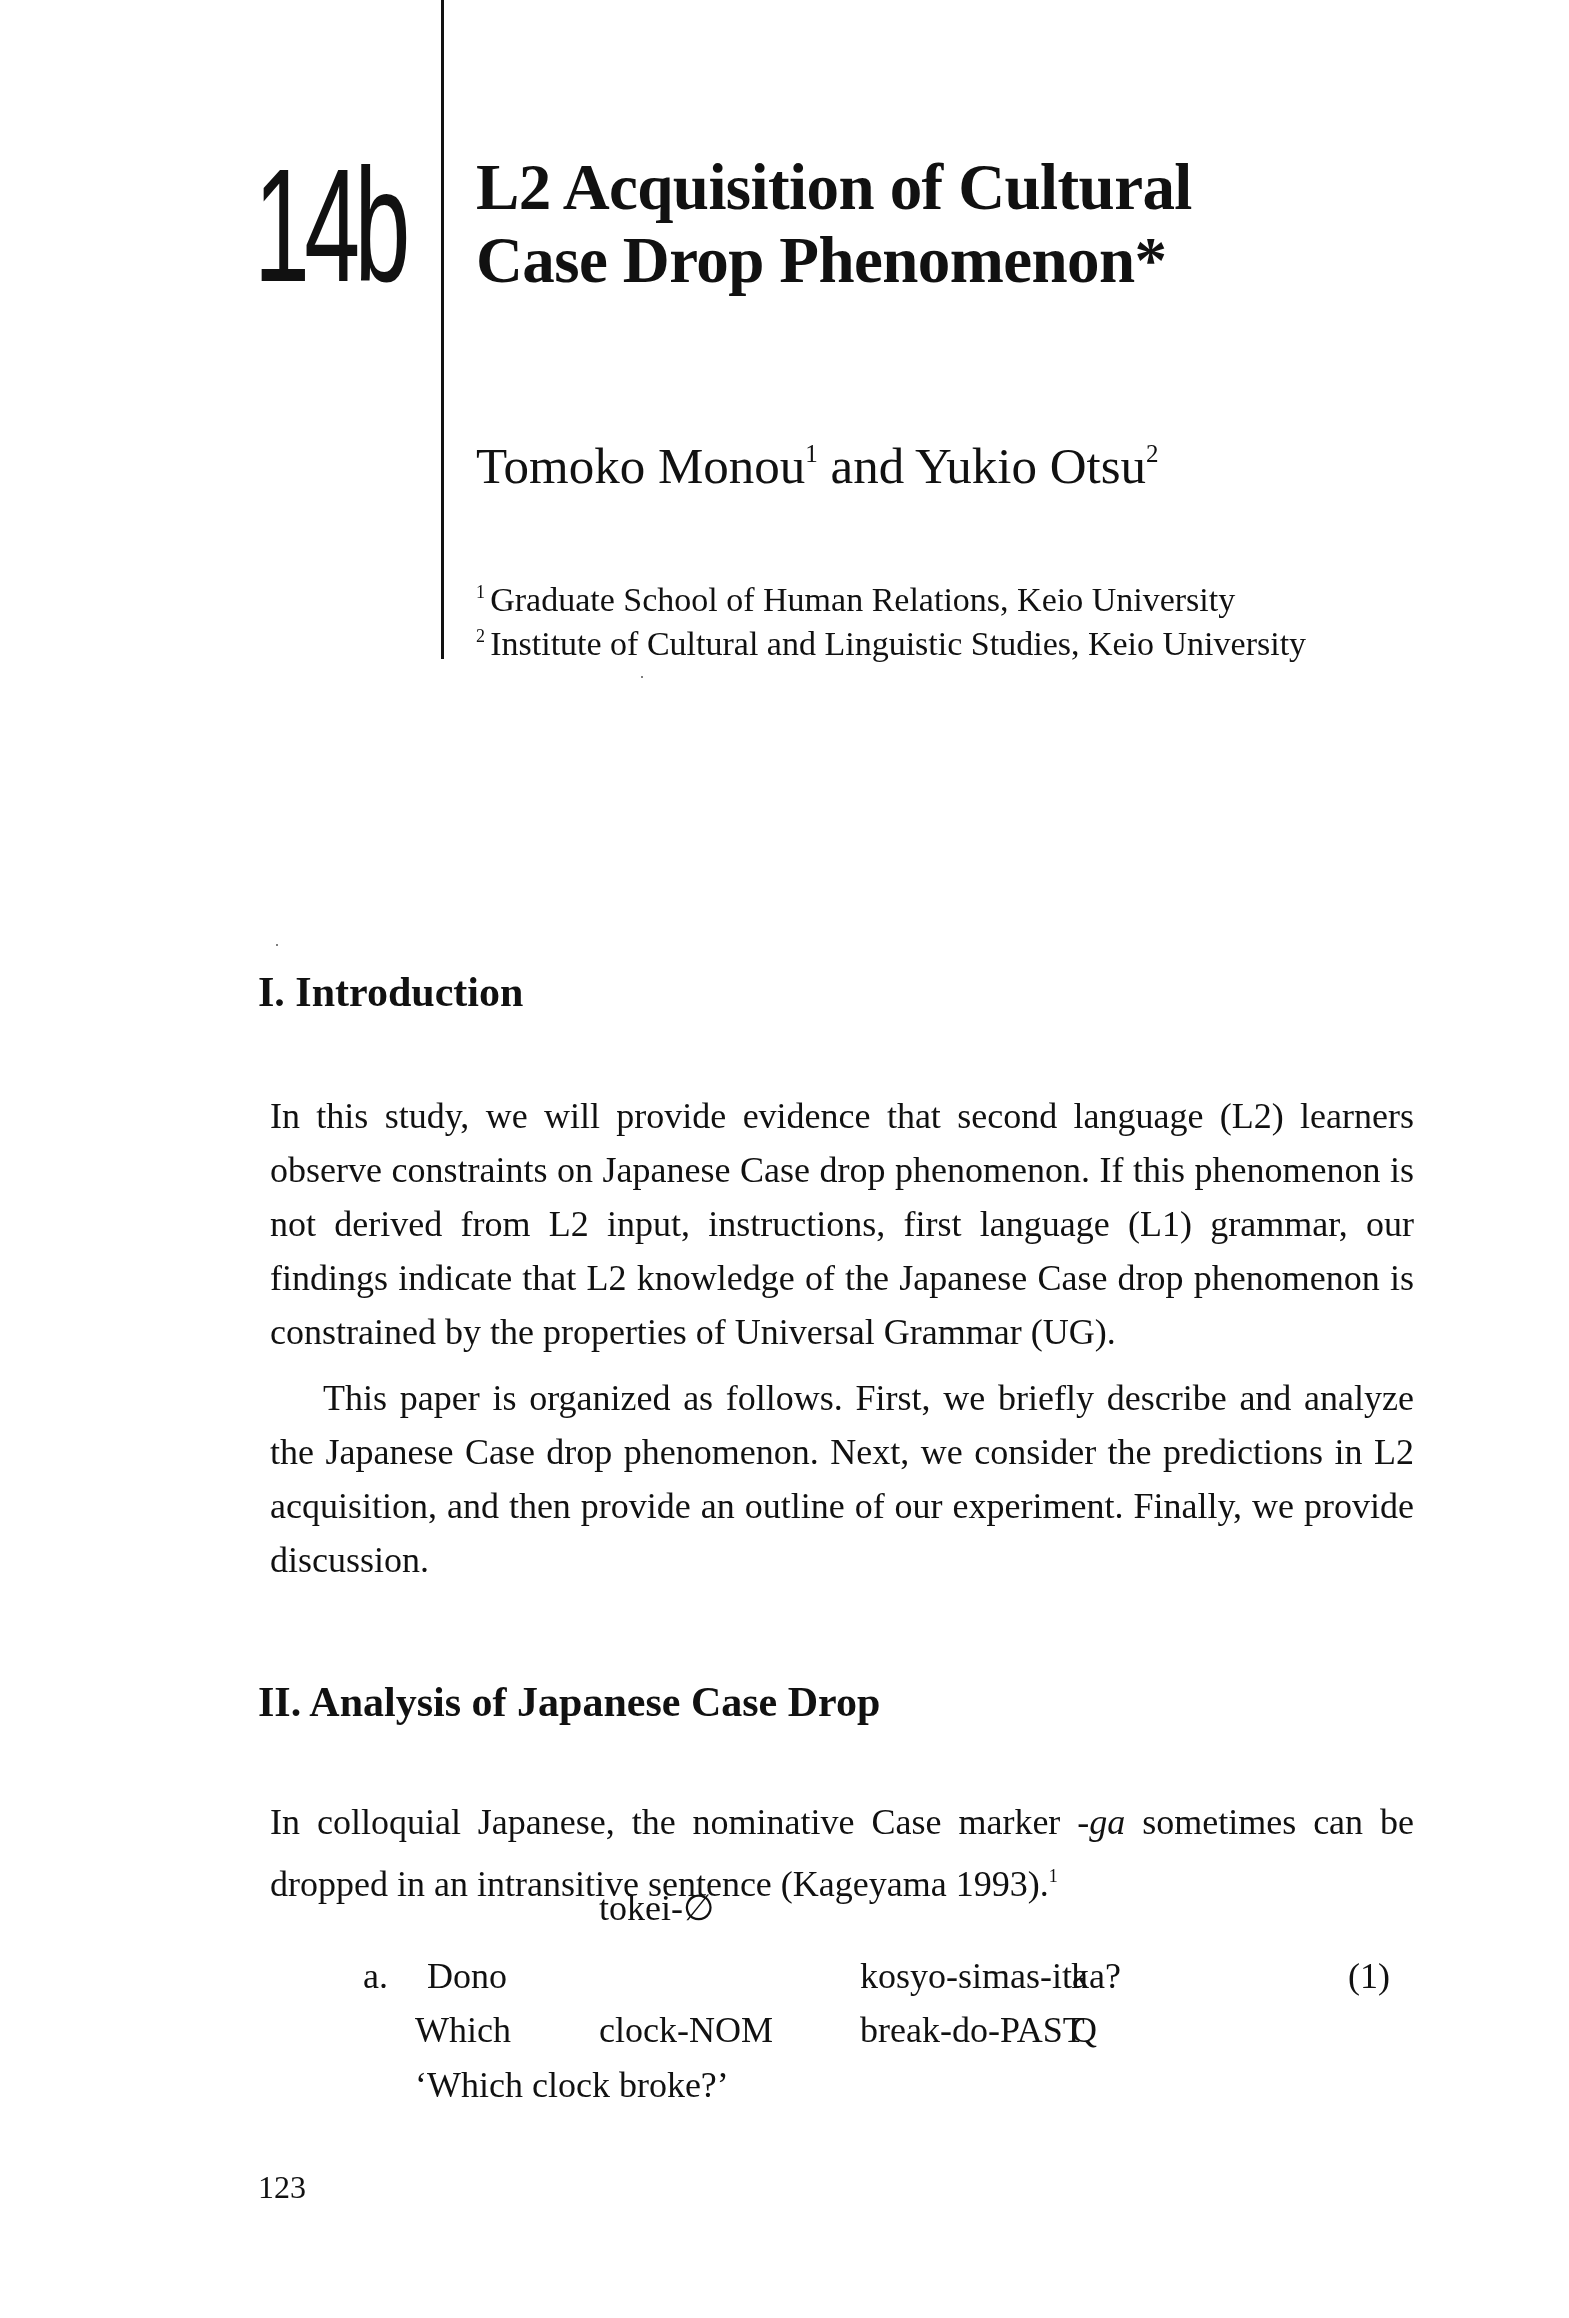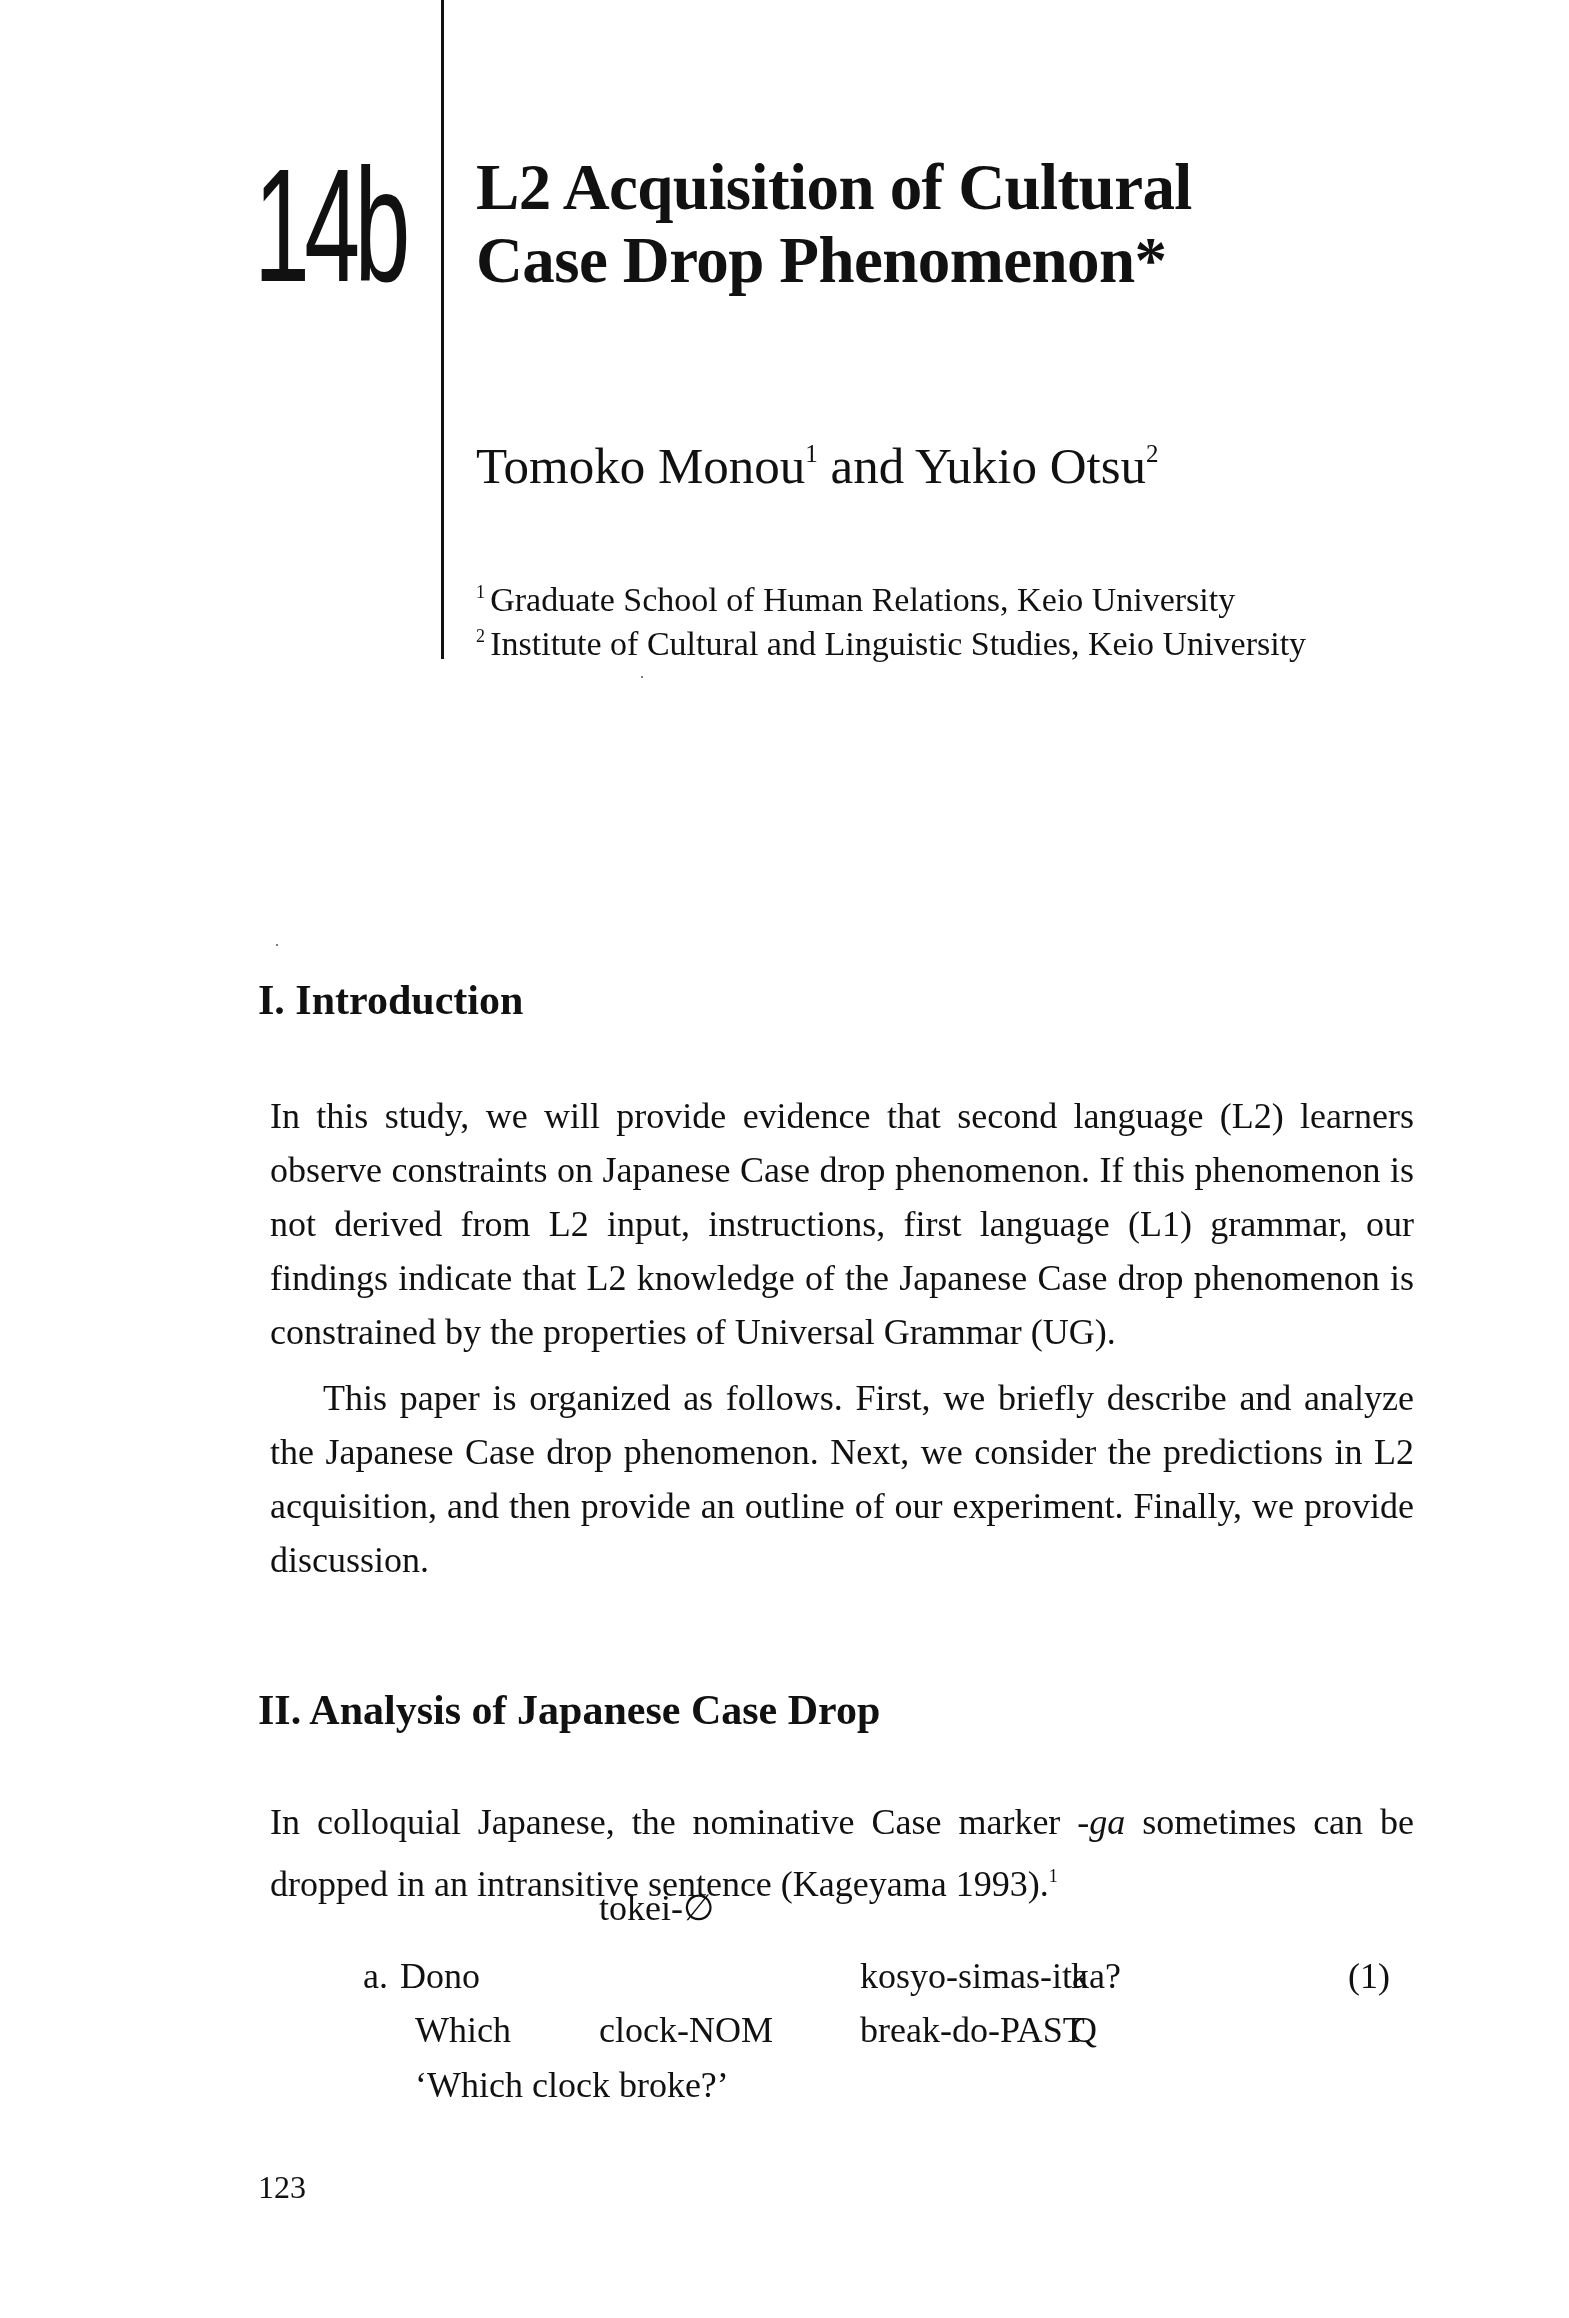--- a/index.html
+++ b/index.html
@@ -7,21 +7,21 @@
          font-family: "Liberation Serif", serif; }
   .abs { position: absolute; white-space: nowrap; }
   .chapter-num { left: 254px; top: 144px; font-family: "Liberation Sans", sans-serif;
          font-size: 162px; line-height: 1; letter-spacing: -9px; transform: scaleX(0.62); transform-origin: left top; font-weight: 400; }
   .vline { left: 441px; top: 0; width: 2.6px; height: 659px; background: #111111; }
   .title { left: 476px; top: 151px; font-size: 65px; font-weight: 700; line-height: 73px; letter-spacing: -0.6px; }
   .authors { left: 476px; top: 441px; font-size: 51px; line-height: 1; }
   .authors sup { font-size: 25px; vertical-align: 21px; }
   .affil { left: 476px; font-size: 34px; line-height: 1; }
   .affil sup { font-size: 18px; vertical-align: 13px; margin-right: 5.2px; }
-  .heading { left: 258px; font-size: 42px; font-weight: 700; line-height: 1; margin-top: 8px; }
+  .heading { left: 258px; font-size: 42px; font-weight: 700; line-height: 1; }
   .para { position: absolute; left: 258px; width: 1168px; font-size: 36px; line-height: 54px; text-align: justify; }
   .para p { margin: 12px; }
   .para p.indent { text-indent: 53px; }
   .para sup { font-size: 18px; vertical-align: 14.3px; }
   .ex { font-size: 36px; line-height: 1; }
   .pagenum { left: 258px; top: 2169px; font-size: 32px; }
   .dot { position: absolute; width: 1.9px; height: 1.9px; background: #555; border-radius: 50%; }
 </style>
 </head>
 <body>
@@ -56,21 +56,21 @@
 </div>
 
 <div class="abs heading" style="top:1681px">II. Analysis of Japanese Case Drop</div>
 
 <div class="para" style="top:1783px">
   <p><span>In colloquial Japanese, the nominative Case marker </span><i>-ga</i><span> sometimes can be dropped in an intransitive sentence (Kageyama 1993).</span><sup>1</sup></p>
 </div>
 
 <div>
   <div class="abs ex" style="left:363px; top:1958px">a.</div>
-  <div class="abs ex" style="left:400px; top:1958px">Dono</div>
+  <div class="abs ex" style="left:427px; top:1958px">Dono</div>
   <div class="abs ex" style="left:599px; top:1890px">tokei-∅</div>
   <div class="abs ex" style="left:860px; top:1958px">kosyo-simas-ita</div>
   <div class="abs ex" style="left:1071px; top:1958px">ka?</div>
   <div class="abs ex" style="left:1348px; top:1958px">(1)</div>
 
   <div class="abs ex" style="left:415px; top:2012px">Which</div>
   <div class="abs ex" style="left:599px; top:2012px">clock-NOM</div>
   <div class="abs ex" style="left:860px; top:2012px">break-do-PAST</div>
   <div class="abs ex" style="left:1071px; top:2012px">Q</div>
 

